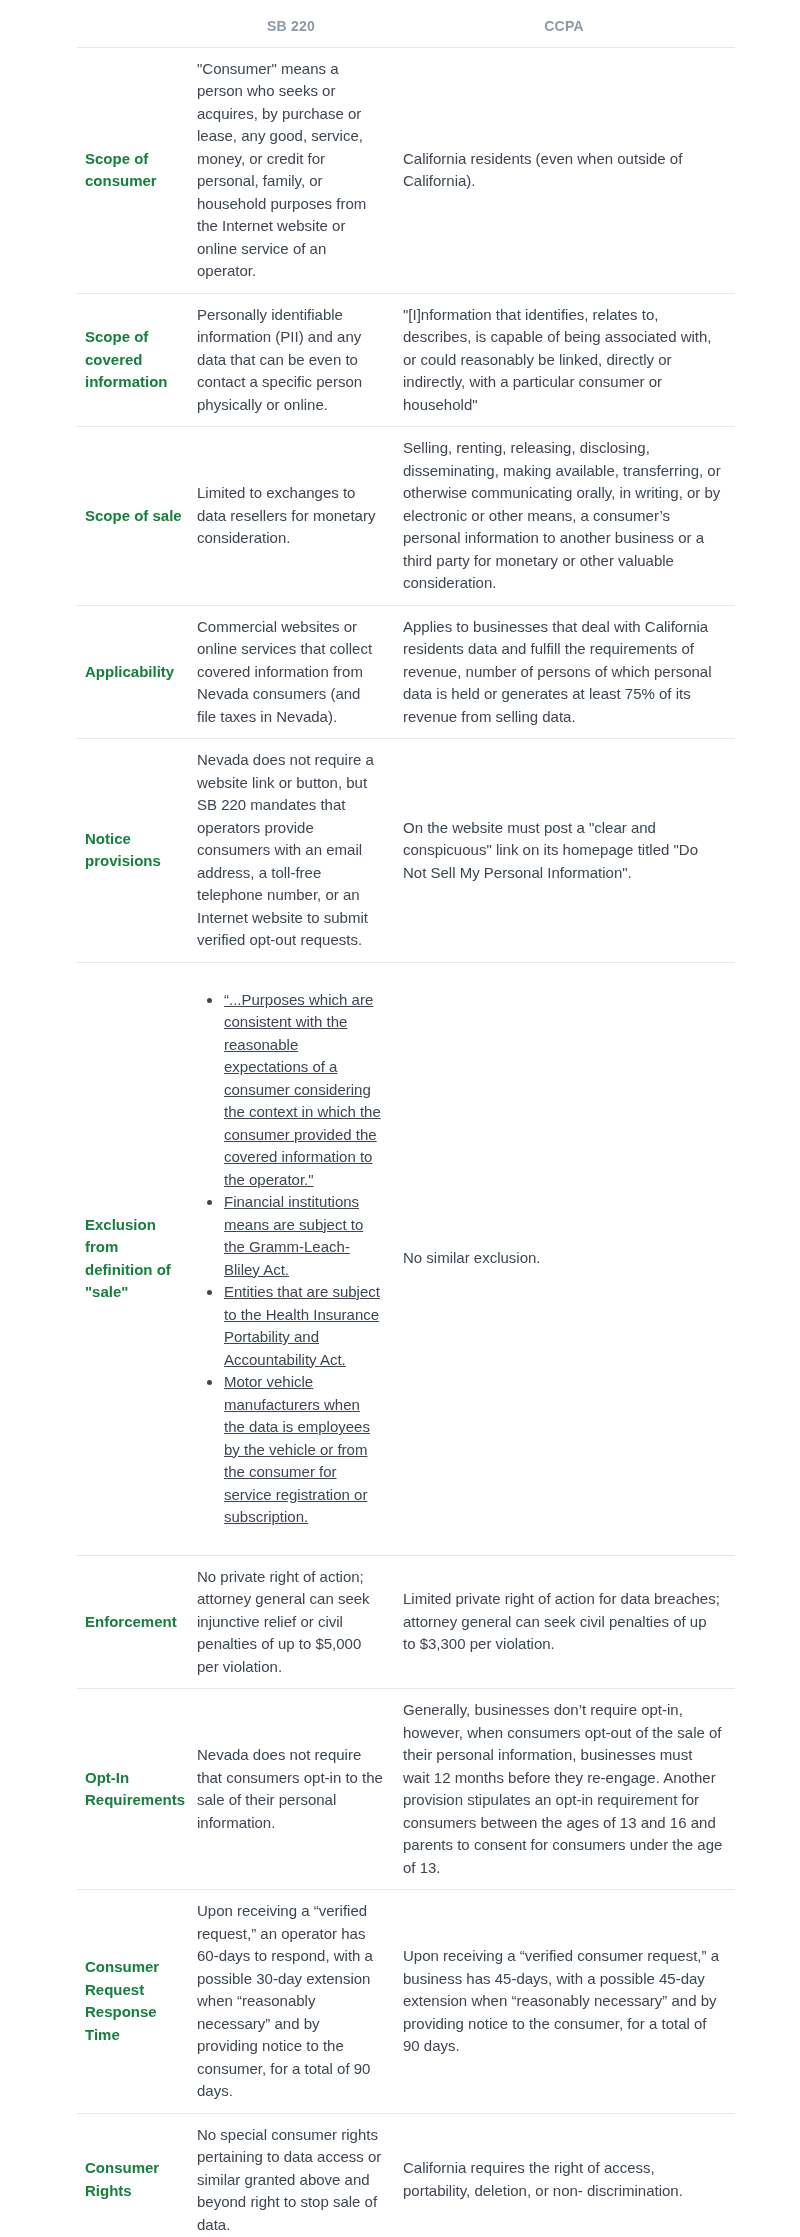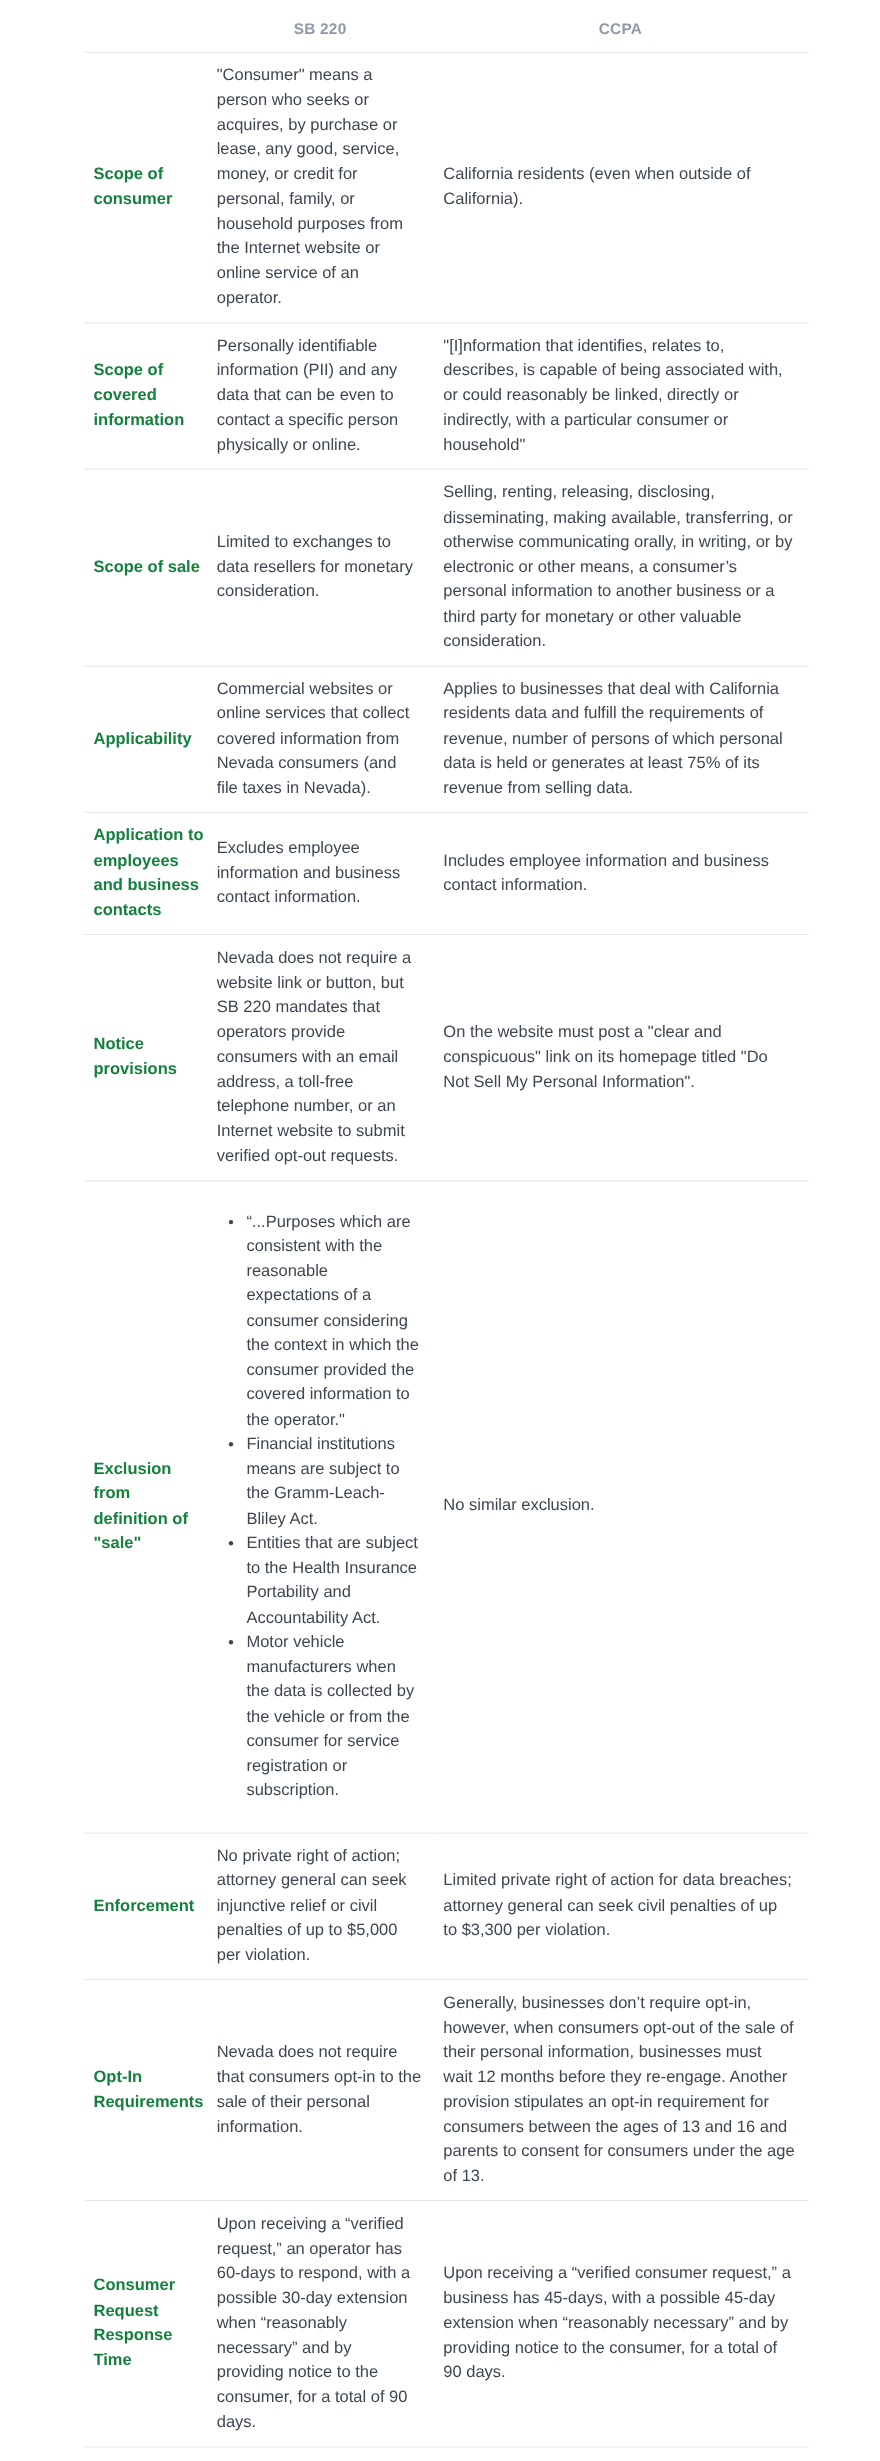--- a/index.html
+++ b/index.html
@@ -46,20 +46,21 @@
   td.row-label {
     font-weight: 700;
     padding-right: 0;
     color: #15803d;
   }
 
   td ul {
     margin: 16px 0;
     padding-left: 26px;
     list-style: disc outside;
+    text-decoration: underline;
   }
   td ul li {
     padding-left: 1px;
   }
 </style>
 </head>
 <body>
 
 <div class="table-wrap">
   <table class="compare">
@@ -89,38 +90,33 @@
       <tr style="height:172px;">
         <td class="row-label">Scope of sale</td>
         <td>Limited to exchanges to data resellers for monetary consideration.</td>
         <td>Selling, renting, releasing, disclosing, disseminating, making available, transferring, or otherwise communicating orally, in writing, or by electronic or other means, a consumer’s personal information to another business or a third party for monetary or other valuable consideration.</td>
       </tr>
       <tr style="height:125px;">
         <td class="row-label">Applicability</td>
         <td>Commercial websites or online services that collect covered information from Nevada consumers (and file taxes in Nevada).</td>
         <td>Applies to businesses that deal with California residents data and fulfill the requirements of revenue, number of persons of which personal data is held or generates at least 75% of its revenue from selling data.</td>
       </tr>
-      <tr style="height:106px;">
-        <td class="row-label">Application to employees and business contacts</td>
-        <td>Excludes employee information and business contact information.</td>
-        <td>Includes employee information and business contact information.</td>
-      </tr>
       <tr style="height:192px;">
         <td class="row-label">Notice provisions</td>
         <td>Nevada does not require a website link or button, but SB 220 mandates that operators provide consumers with an email address, a toll-free telephone number, or an Internet website to submit verified opt-out requests.</td>
         <td>On the website must post a "clear and conspicuous" link on its homepage titled "Do Not Sell My Personal Information".</td>
       </tr>
       <tr style="height:575px;">
         <td class="row-label">Exclusion from definition of "sale"</td>
         <td>
           <ul>
             <li>“...Purposes which are consistent with the reasonable expectations of a consumer considering the context in which the consumer provided the covered information to the operator."</li>
             <li>Financial institutions means are subject to the Gramm-Leach-Bliley Act.</li>
             <li>Entities that are subject to the Health Insurance Portability and Accountability Act.</li>
-            <li>Motor vehicle manufacturers when the data is collected by the vehicle or from the consumer for service registration or subscription.</li>
+            <li>Motor vehicle manufacturers when the data is employees by the vehicle or from the consumer for service registration or subscription.</li>
           </ul>
         </td>
         <td>No similar exclusion.</td>
       </tr>
       <tr style="height:126px;">
         <td class="row-label">Enforcement</td>
         <td>No private right of action; attorney general can seek injunctive relief or civil penalties of up to $5,000 per violation.</td>
         <td>Limited private right of action for data breaches; attorney general can seek civil penalties of up to $3,300 per violation.</td>
       </tr>
       <tr style="height:193px;">

